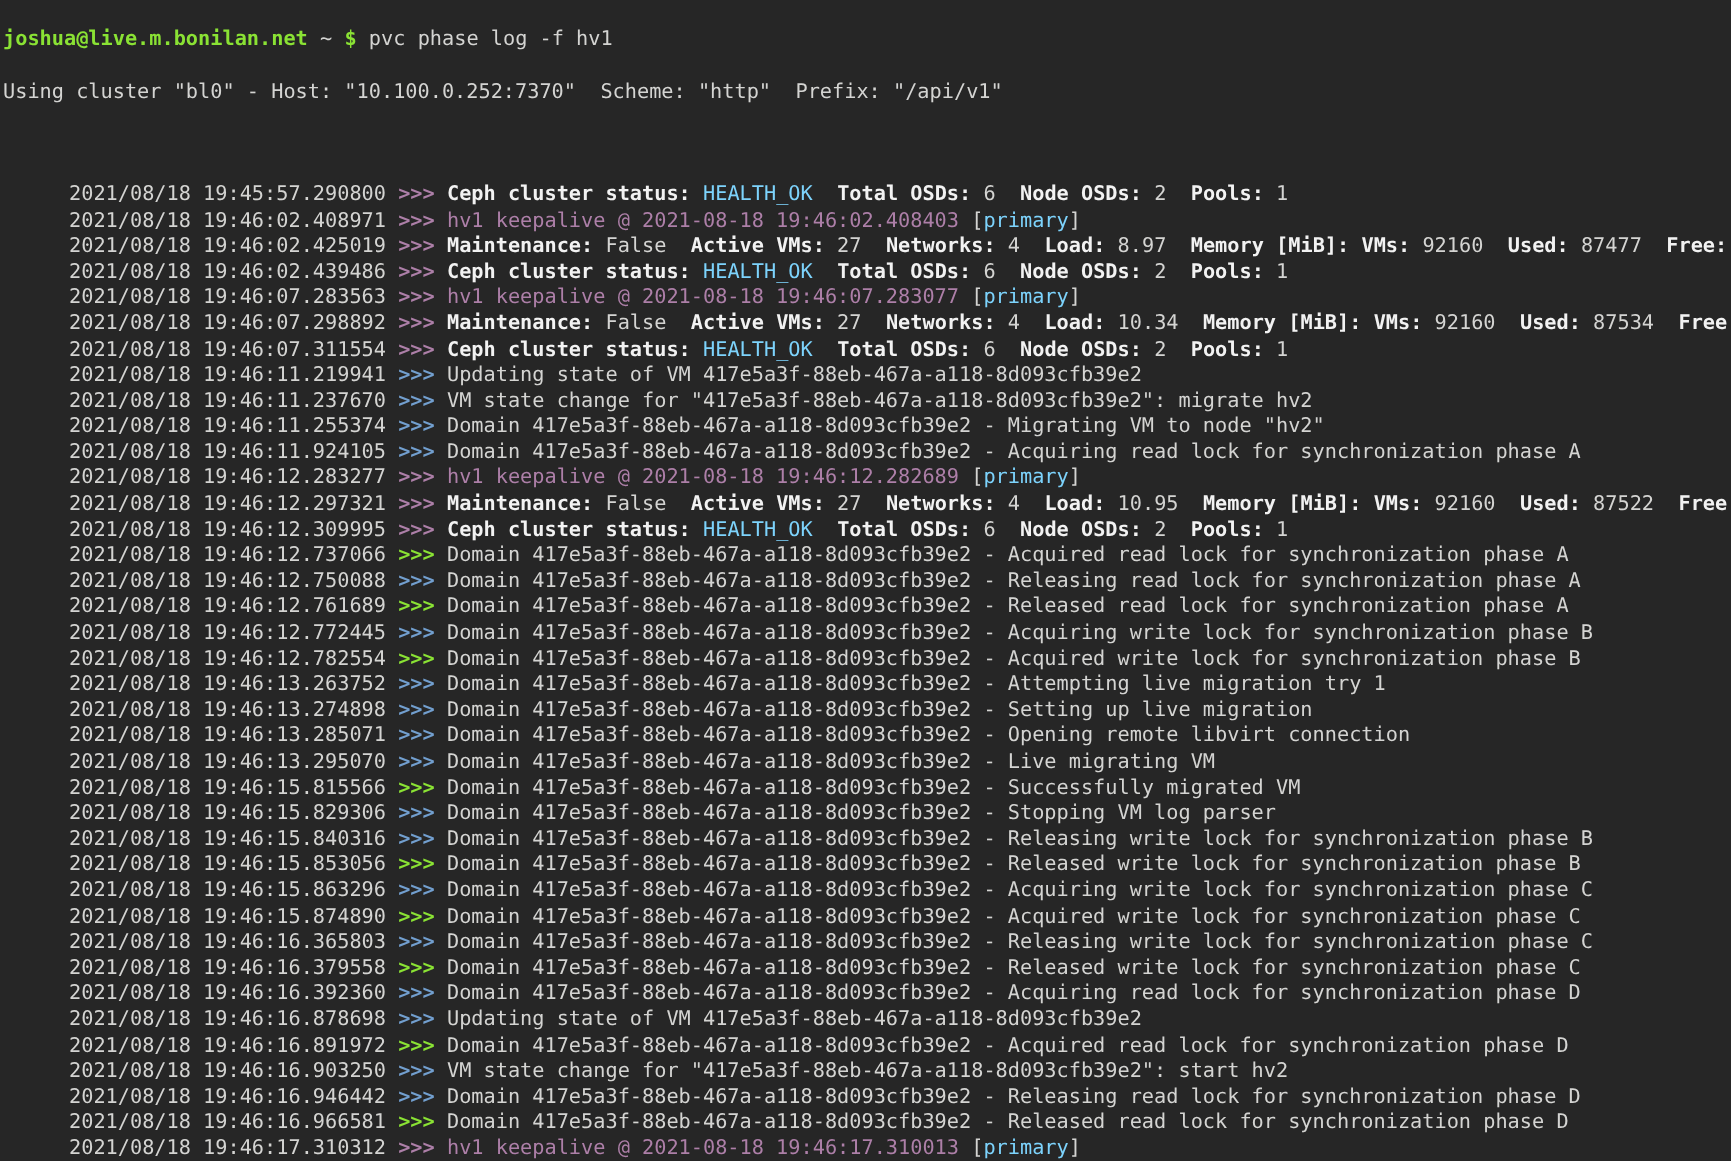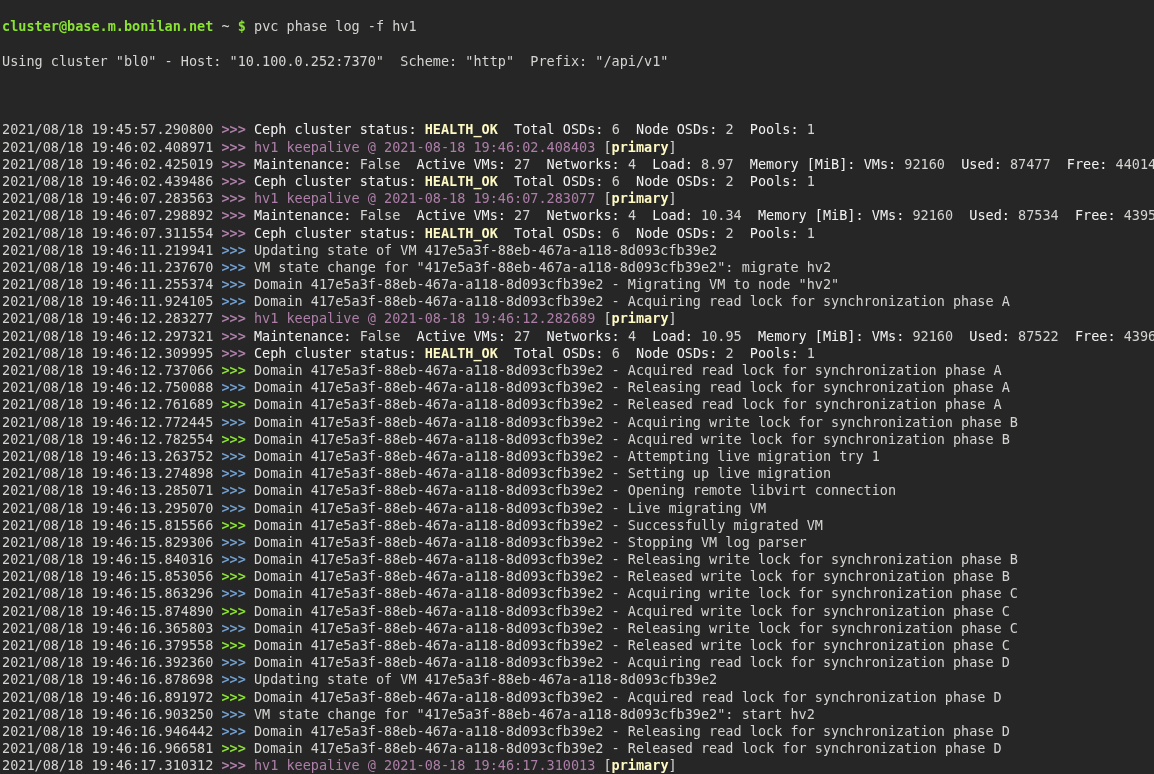--- a/index.html
+++ b/index.html
@@ -11,34 +11,34 @@
     font-family:"DejaVu Sans Mono",monospace;
     font-size:13.5px;
     line-height:17.2px;
     white-space:pre;
     padding:1px 0 0 2px;
     color:#d4d4d2;
   }
   .row{height:17.2px;}
   .blank{height:17.2px;}
   .n{color:#d4d4d2;}
-  .ts{color:#d4d4d2;}
-  .b{color:#f2f2f2;font-weight:normal;}
-  .g{color:#fef9c3;font-weight:bold;}
+  .ts{color:#d4d4d2;margin-left:44px;}
+  .b{color:#f2f2f2;font-weight:bold;}
+  .g{color:#7dd3fc;font-weight:normal;}
   .m{color:#ad7fa8;font-weight:normal;}
   .arrow{font-weight:bold;}
   .arrow.mag{color:#ad7fa8;}
   .arrow.blu{color:#729fcf;}
   .arrow.grn{color:#8ae234;}
   .ph{color:#8ae234;font-weight:bold;}
   .pd{color:#8ae234;font-weight:bold;}
 </style>
 </head>
 <body>
 
 <div class="term">
-<div class="row"><span class="ph">cluster@base.m.bonilan.net</span><span class="n"> </span><span class="n">~</span><span class="n"> </span><span class="pd">$</span><span class="n"> </span><span class="n">pvc phase log -f hv1</span></div>
+<div class="row"><span class="ph">joshua@live.m.bonilan.net</span><span class="n"> </span><span class="n">~</span><span class="n"> </span><span class="pd">$</span><span class="n"> </span><span class="n">pvc phase log -f hv1</span></div>
 <div class="row"><span class="n">Using cluster "bl0" - Host: "10.100.0.252:7370"  Scheme: "http"  Prefix: "/api/v1"</span></div>
 <div class="blank"></div>
 <div id="log"><div class="row"><span class="ts">2021/08/18 19:45:57.290800 </span><span class="arrow mag">&gt;&gt;&gt; </span><span class="b">Ceph cluster status:</span><span class="n"> </span><span class="g">HEALTH_OK</span><span class="n">  </span><span class="b">Total OSDs:</span><span class="n"> 6  </span><span class="b">Node OSDs:</span><span class="n"> 2  </span><span class="b">Pools:</span><span class="n"> 1</span></div><div class="row"><span class="ts">2021/08/18 19:46:02.408971 </span><span class="arrow mag">&gt;&gt;&gt; </span><span class="m">hv1 keepalive @ 2021-08-18 19:46:02.408403</span><span class="n"> [</span><span class="g">primary</span><span class="n">]</span></div><div class="row"><span class="ts">2021/08/18 19:46:02.425019 </span><span class="arrow mag">&gt;&gt;&gt; </span><span class="b">Maintenance:</span><span class="n"> False  </span><span class="b">Active VMs:</span><span class="n"> 27  </span><span class="b">Networks:</span><span class="n"> 4  </span><span class="b">Load:</span><span class="n"> 8.97  </span><span class="b">Memory [MiB]:</span><span class="n"> </span><span class="b">VMs:</span><span class="n"> 92160  </span><span class="b">Used:</span><span class="n"> 87477  </span><span class="b">Free:</span><span class="n"> 44014</span></div><div class="row"><span class="ts">2021/08/18 19:46:02.439486 </span><span class="arrow mag">&gt;&gt;&gt; </span><span class="b">Ceph cluster status:</span><span class="n"> </span><span class="g">HEALTH_OK</span><span class="n">  </span><span class="b">Total OSDs:</span><span class="n"> 6  </span><span class="b">Node OSDs:</span><span class="n"> 2  </span><span class="b">Pools:</span><span class="n"> 1</span></div><div class="row"><span class="ts">2021/08/18 19:46:07.283563 </span><span class="arrow mag">&gt;&gt;&gt; </span><span class="m">hv1 keepalive @ 2021-08-18 19:46:07.283077</span><span class="n"> [</span><span class="g">primary</span><span class="n">]</span></div><div class="row"><span class="ts">2021/08/18 19:46:07.298892 </span><span class="arrow mag">&gt;&gt;&gt; </span><span class="b">Maintenance:</span><span class="n"> False  </span><span class="b">Active VMs:</span><span class="n"> 27  </span><span class="b">Networks:</span><span class="n"> 4  </span><span class="b">Load:</span><span class="n"> 10.34  </span><span class="b">Memory [MiB]:</span><span class="n"> </span><span class="b">VMs:</span><span class="n"> 92160  </span><span class="b">Used:</span><span class="n"> 87534  </span><span class="b">Free:</span><span class="n"> 43951</span></div><div class="row"><span class="ts">2021/08/18 19:46:07.311554 </span><span class="arrow mag">&gt;&gt;&gt; </span><span class="b">Ceph cluster status:</span><span class="n"> </span><span class="g">HEALTH_OK</span><span class="n">  </span><span class="b">Total OSDs:</span><span class="n"> 6  </span><span class="b">Node OSDs:</span><span class="n"> 2  </span><span class="b">Pools:</span><span class="n"> 1</span></div><div class="row"><span class="ts">2021/08/18 19:46:11.219941 </span><span class="arrow blu">&gt;&gt;&gt; </span><span class="n">Updating state of VM 417e5a3f-88eb-467a-a118-8d093cfb39e2</span></div><div class="row"><span class="ts">2021/08/18 19:46:11.237670 </span><span class="arrow blu">&gt;&gt;&gt; </span><span class="n">VM state change for "417e5a3f-88eb-467a-a118-8d093cfb39e2": migrate hv2</span></div><div class="row"><span class="ts">2021/08/18 19:46:11.255374 </span><span class="arrow blu">&gt;&gt;&gt; </span><span class="n">Domain 417e5a3f-88eb-467a-a118-8d093cfb39e2 - Migrating VM to node "hv2"</span></div><div class="row"><span class="ts">2021/08/18 19:46:11.924105 </span><span class="arrow blu">&gt;&gt;&gt; </span><span class="n">Domain 417e5a3f-88eb-467a-a118-8d093cfb39e2 - Acquiring read lock for synchronization phase A</span></div><div class="row"><span class="ts">2021/08/18 19:46:12.283277 </span><span class="arrow mag">&gt;&gt;&gt; </span><span class="m">hv1 keepalive @ 2021-08-18 19:46:12.282689</span><span class="n"> [</span><span class="g">primary</span><span class="n">]</span></div><div class="row"><span class="ts">2021/08/18 19:46:12.297321 </span><span class="arrow mag">&gt;&gt;&gt; </span><span class="b">Maintenance:</span><span class="n"> False  </span><span class="b">Active VMs:</span><span class="n"> 27  </span><span class="b">Networks:</span><span class="n"> 4  </span><span class="b">Load:</span><span class="n"> 10.95  </span><span class="b">Memory [MiB]:</span><span class="n"> </span><span class="b">VMs:</span><span class="n"> 92160  </span><span class="b">Used:</span><span class="n"> 87522  </span><span class="b">Free:</span><span class="n"> 43961</span></div><div class="row"><span class="ts">2021/08/18 19:46:12.309995 </span><span class="arrow mag">&gt;&gt;&gt; </span><span class="b">Ceph cluster status:</span><span class="n"> </span><span class="g">HEALTH_OK</span><span class="n">  </span><span class="b">Total OSDs:</span><span class="n"> 6  </span><span class="b">Node OSDs:</span><span class="n"> 2  </span><span class="b">Pools:</span><span class="n"> 1</span></div><div class="row"><span class="ts">2021/08/18 19:46:12.737066 </span><span class="arrow grn">&gt;&gt;&gt; </span><span class="n">Domain 417e5a3f-88eb-467a-a118-8d093cfb39e2 - Acquired read lock for synchronization phase A</span></div><div class="row"><span class="ts">2021/08/18 19:46:12.750088 </span><span class="arrow blu">&gt;&gt;&gt; </span><span class="n">Domain 417e5a3f-88eb-467a-a118-8d093cfb39e2 - Releasing read lock for synchronization phase A</span></div><div class="row"><span class="ts">2021/08/18 19:46:12.761689 </span><span class="arrow grn">&gt;&gt;&gt; </span><span class="n">Domain 417e5a3f-88eb-467a-a118-8d093cfb39e2 - Released read lock for synchronization phase A</span></div><div class="row"><span class="ts">2021/08/18 19:46:12.772445 </span><span class="arrow blu">&gt;&gt;&gt; </span><span class="n">Domain 417e5a3f-88eb-467a-a118-8d093cfb39e2 - Acquiring write lock for synchronization phase B</span></div><div class="row"><span class="ts">2021/08/18 19:46:12.782554 </span><span class="arrow grn">&gt;&gt;&gt; </span><span class="n">Domain 417e5a3f-88eb-467a-a118-8d093cfb39e2 - Acquired write lock for synchronization phase B</span></div><div class="row"><span class="ts">2021/08/18 19:46:13.263752 </span><span class="arrow blu">&gt;&gt;&gt; </span><span class="n">Domain 417e5a3f-88eb-467a-a118-8d093cfb39e2 - Attempting live migration try 1</span></div><div class="row"><span class="ts">2021/08/18 19:46:13.274898 </span><span class="arrow blu">&gt;&gt;&gt; </span><span class="n">Domain 417e5a3f-88eb-467a-a118-8d093cfb39e2 - Setting up live migration</span></div><div class="row"><span class="ts">2021/08/18 19:46:13.285071 </span><span class="arrow blu">&gt;&gt;&gt; </span><span class="n">Domain 417e5a3f-88eb-467a-a118-8d093cfb39e2 - Opening remote libvirt connection</span></div><div class="row"><span class="ts">2021/08/18 19:46:13.295070 </span><span class="arrow blu">&gt;&gt;&gt; </span><span class="n">Domain 417e5a3f-88eb-467a-a118-8d093cfb39e2 - Live migrating VM</span></div><div class="row"><span class="ts">2021/08/18 19:46:15.815566 </span><span class="arrow grn">&gt;&gt;&gt; </span><span class="n">Domain 417e5a3f-88eb-467a-a118-8d093cfb39e2 - Successfully migrated VM</span></div><div class="row"><span class="ts">2021/08/18 19:46:15.829306 </span><span class="arrow blu">&gt;&gt;&gt; </span><span class="n">Domain 417e5a3f-88eb-467a-a118-8d093cfb39e2 - Stopping VM log parser</span></div><div class="row"><span class="ts">2021/08/18 19:46:15.840316 </span><span class="arrow blu">&gt;&gt;&gt; </span><span class="n">Domain 417e5a3f-88eb-467a-a118-8d093cfb39e2 - Releasing write lock for synchronization phase B</span></div><div class="row"><span class="ts">2021/08/18 19:46:15.853056 </span><span class="arrow grn">&gt;&gt;&gt; </span><span class="n">Domain 417e5a3f-88eb-467a-a118-8d093cfb39e2 - Released write lock for synchronization phase B</span></div><div class="row"><span class="ts">2021/08/18 19:46:15.863296 </span><span class="arrow blu">&gt;&gt;&gt; </span><span class="n">Domain 417e5a3f-88eb-467a-a118-8d093cfb39e2 - Acquiring write lock for synchronization phase C</span></div><div class="row"><span class="ts">2021/08/18 19:46:15.874890 </span><span class="arrow grn">&gt;&gt;&gt; </span><span class="n">Domain 417e5a3f-88eb-467a-a118-8d093cfb39e2 - Acquired write lock for synchronization phase C</span></div><div class="row"><span class="ts">2021/08/18 19:46:16.365803 </span><span class="arrow blu">&gt;&gt;&gt; </span><span class="n">Domain 417e5a3f-88eb-467a-a118-8d093cfb39e2 - Releasing write lock for synchronization phase C</span></div><div class="row"><span class="ts">2021/08/18 19:46:16.379558 </span><span class="arrow grn">&gt;&gt;&gt; </span><span class="n">Domain 417e5a3f-88eb-467a-a118-8d093cfb39e2 - Released write lock for synchronization phase C</span></div><div class="row"><span class="ts">2021/08/18 19:46:16.392360 </span><span class="arrow blu">&gt;&gt;&gt; </span><span class="n">Domain 417e5a3f-88eb-467a-a118-8d093cfb39e2 - Acquiring read lock for synchronization phase D</span></div><div class="row"><span class="ts">2021/08/18 19:46:16.878698 </span><span class="arrow blu">&gt;&gt;&gt; </span><span class="n">Updating state of VM 417e5a3f-88eb-467a-a118-8d093cfb39e2</span></div><div class="row"><span class="ts">2021/08/18 19:46:16.891972 </span><span class="arrow grn">&gt;&gt;&gt; </span><span class="n">Domain 417e5a3f-88eb-467a-a118-8d093cfb39e2 - Acquired read lock for synchronization phase D</span></div><div class="row"><span class="ts">2021/08/18 19:46:16.903250 </span><span class="arrow blu">&gt;&gt;&gt; </span><span class="n">VM state change for "417e5a3f-88eb-467a-a118-8d093cfb39e2": start hv2</span></div><div class="row"><span class="ts">2021/08/18 19:46:16.946442 </span><span class="arrow blu">&gt;&gt;&gt; </span><span class="n">Domain 417e5a3f-88eb-467a-a118-8d093cfb39e2 - Releasing read lock for synchronization phase D</span></div><div class="row"><span class="ts">2021/08/18 19:46:16.966581 </span><span class="arrow grn">&gt;&gt;&gt; </span><span class="n">Domain 417e5a3f-88eb-467a-a118-8d093cfb39e2 - Released read lock for synchronization phase D</span></div><div class="row"><span class="ts">2021/08/18 19:46:17.310312 </span><span class="arrow mag">&gt;&gt;&gt; </span><span class="m">hv1 keepalive @ 2021-08-18 19:46:17.310013</span><span class="n"> [</span><span class="g">primary</span><span class="n">]</span></div></div>
 
 
 </div>
 
 </body></html>

